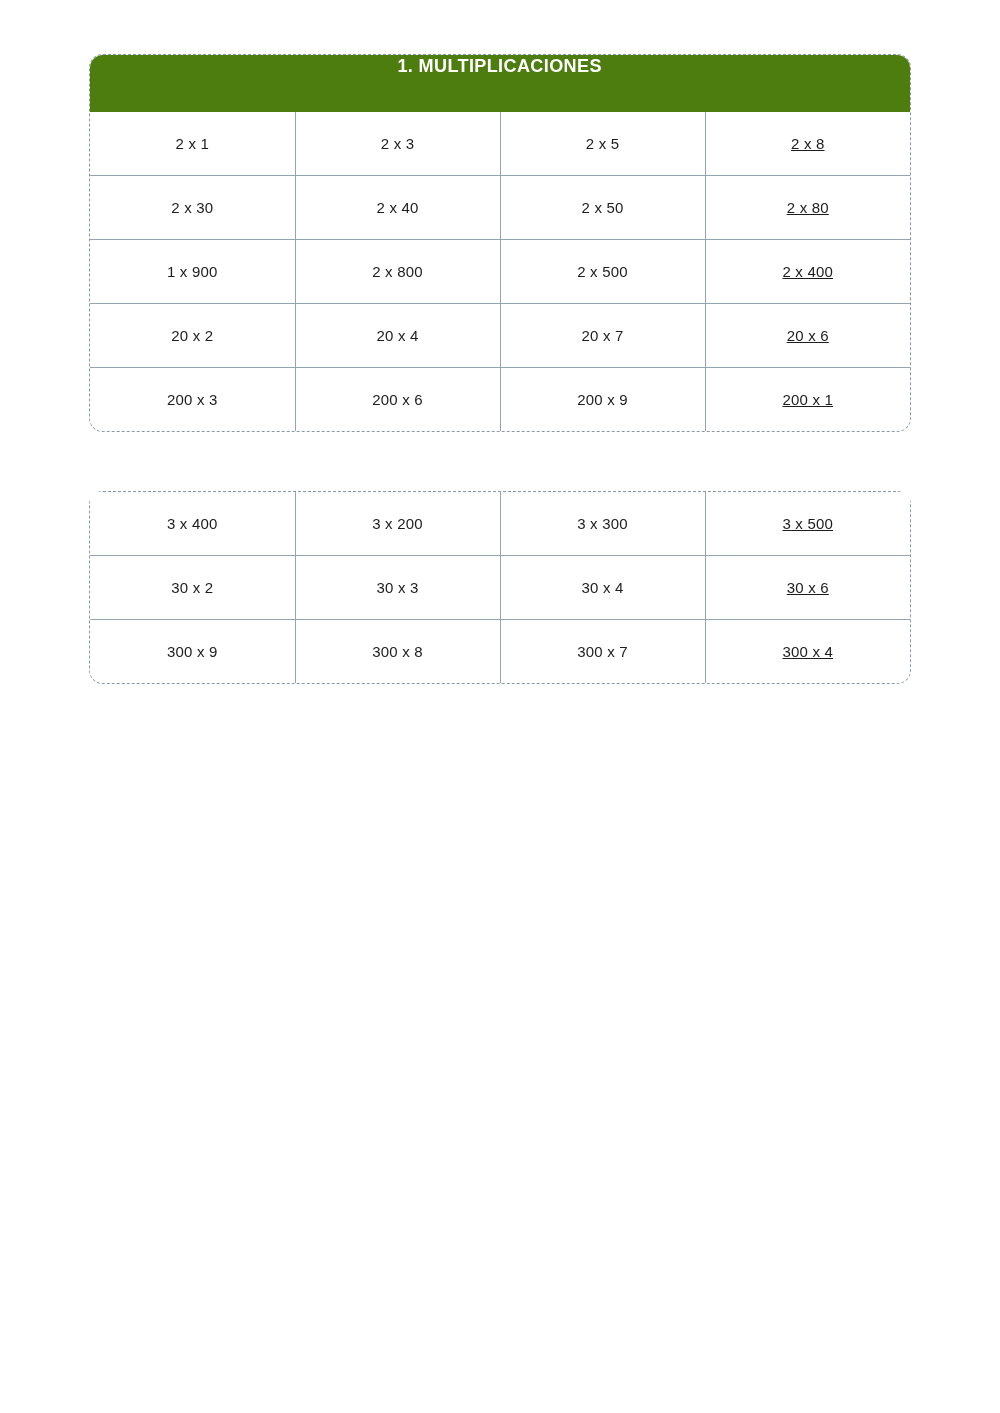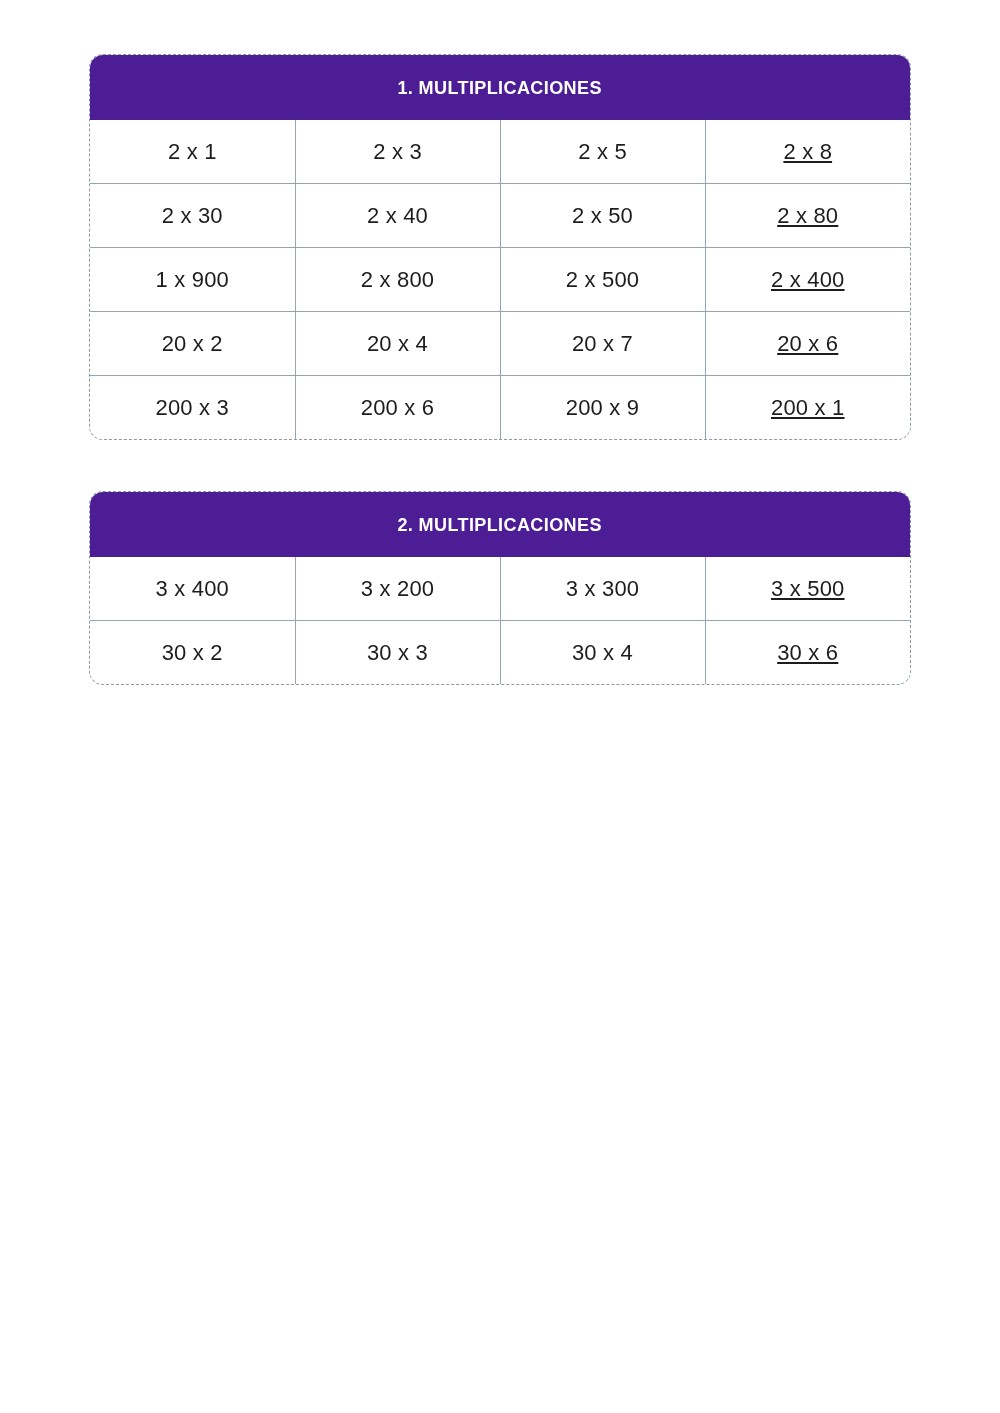--- a/index.html
+++ b/index.html
@@ -31,25 +31,24 @@
     box-sizing: border-box;
     border: 1px dashed #8c9aa6;
     border-radius: 14px;
     background: #ffffff;
   }
 
   .card-1 { top: 54px; }
   .card-2 { top: 491px; }
 
   .card-header {
-    height: 65px;
-    background: #4c1d95;
+    height: 57px;
+    background: #4d7c0f;
     border-radius: 13px 13px 0 0;
     display: flex;
-    align-items: center;
     justify-content: center;
     overflow: hidden;
   }
 
   .card-header-title {
     color: #ffffff;
     font-size: 19px;
     font-weight: bold;
     letter-spacing: 0.4px;
     text-transform: uppercase;
@@ -60,21 +59,21 @@
   .grid {
     width: 100%;
     border-collapse: collapse;
     table-layout: fixed;
   }
 
   .grid td {
     height: 61px;
     text-align: center;
     vertical-align: middle;
-    font-size: 22px;
+    font-size: 15px;
     font-weight: 500;
     color: #1d1d1f;
     border-right: 1px solid #93a5b1;
     border-bottom: 1px solid #93a5b1;
     letter-spacing: 0.2px;
     background: #ffffff;
   }
 
   .grid td:last-child {
     border-right: none;
@@ -132,34 +131,37 @@
           <td>200 x 3</td>
           <td>200 x 6</td>
           <td>200 x 9</td>
           <td>200 x 1</td>
         </tr>
       </tbody>
     </table>
   </section>
 
   <section class="card card-2">
-    <div class="card-header">
-      <span class="card-header-title">2. MULTIPLICACIONES</span>
-    </div>
     <table class="grid">
       <tbody>
         <tr>
           <td>3 x 400</td>
           <td>3 x 200</td>
           <td>3 x 300</td>
           <td>3 x 500</td>
         </tr>
         <tr>
           <td>30 x 2</td>
           <td>30 x 3</td>
           <td>30 x 4</td>
           <td>30 x 6</td>
         </tr>
+        <tr>
+          <td>300 x 9</td>
+          <td>300 x 8</td>
+          <td>300 x 7</td>
+          <td>300 x 4</td>
+        </tr>
       </tbody>
     </table>
   </section>
 
 </div>
 
 </body></html>

